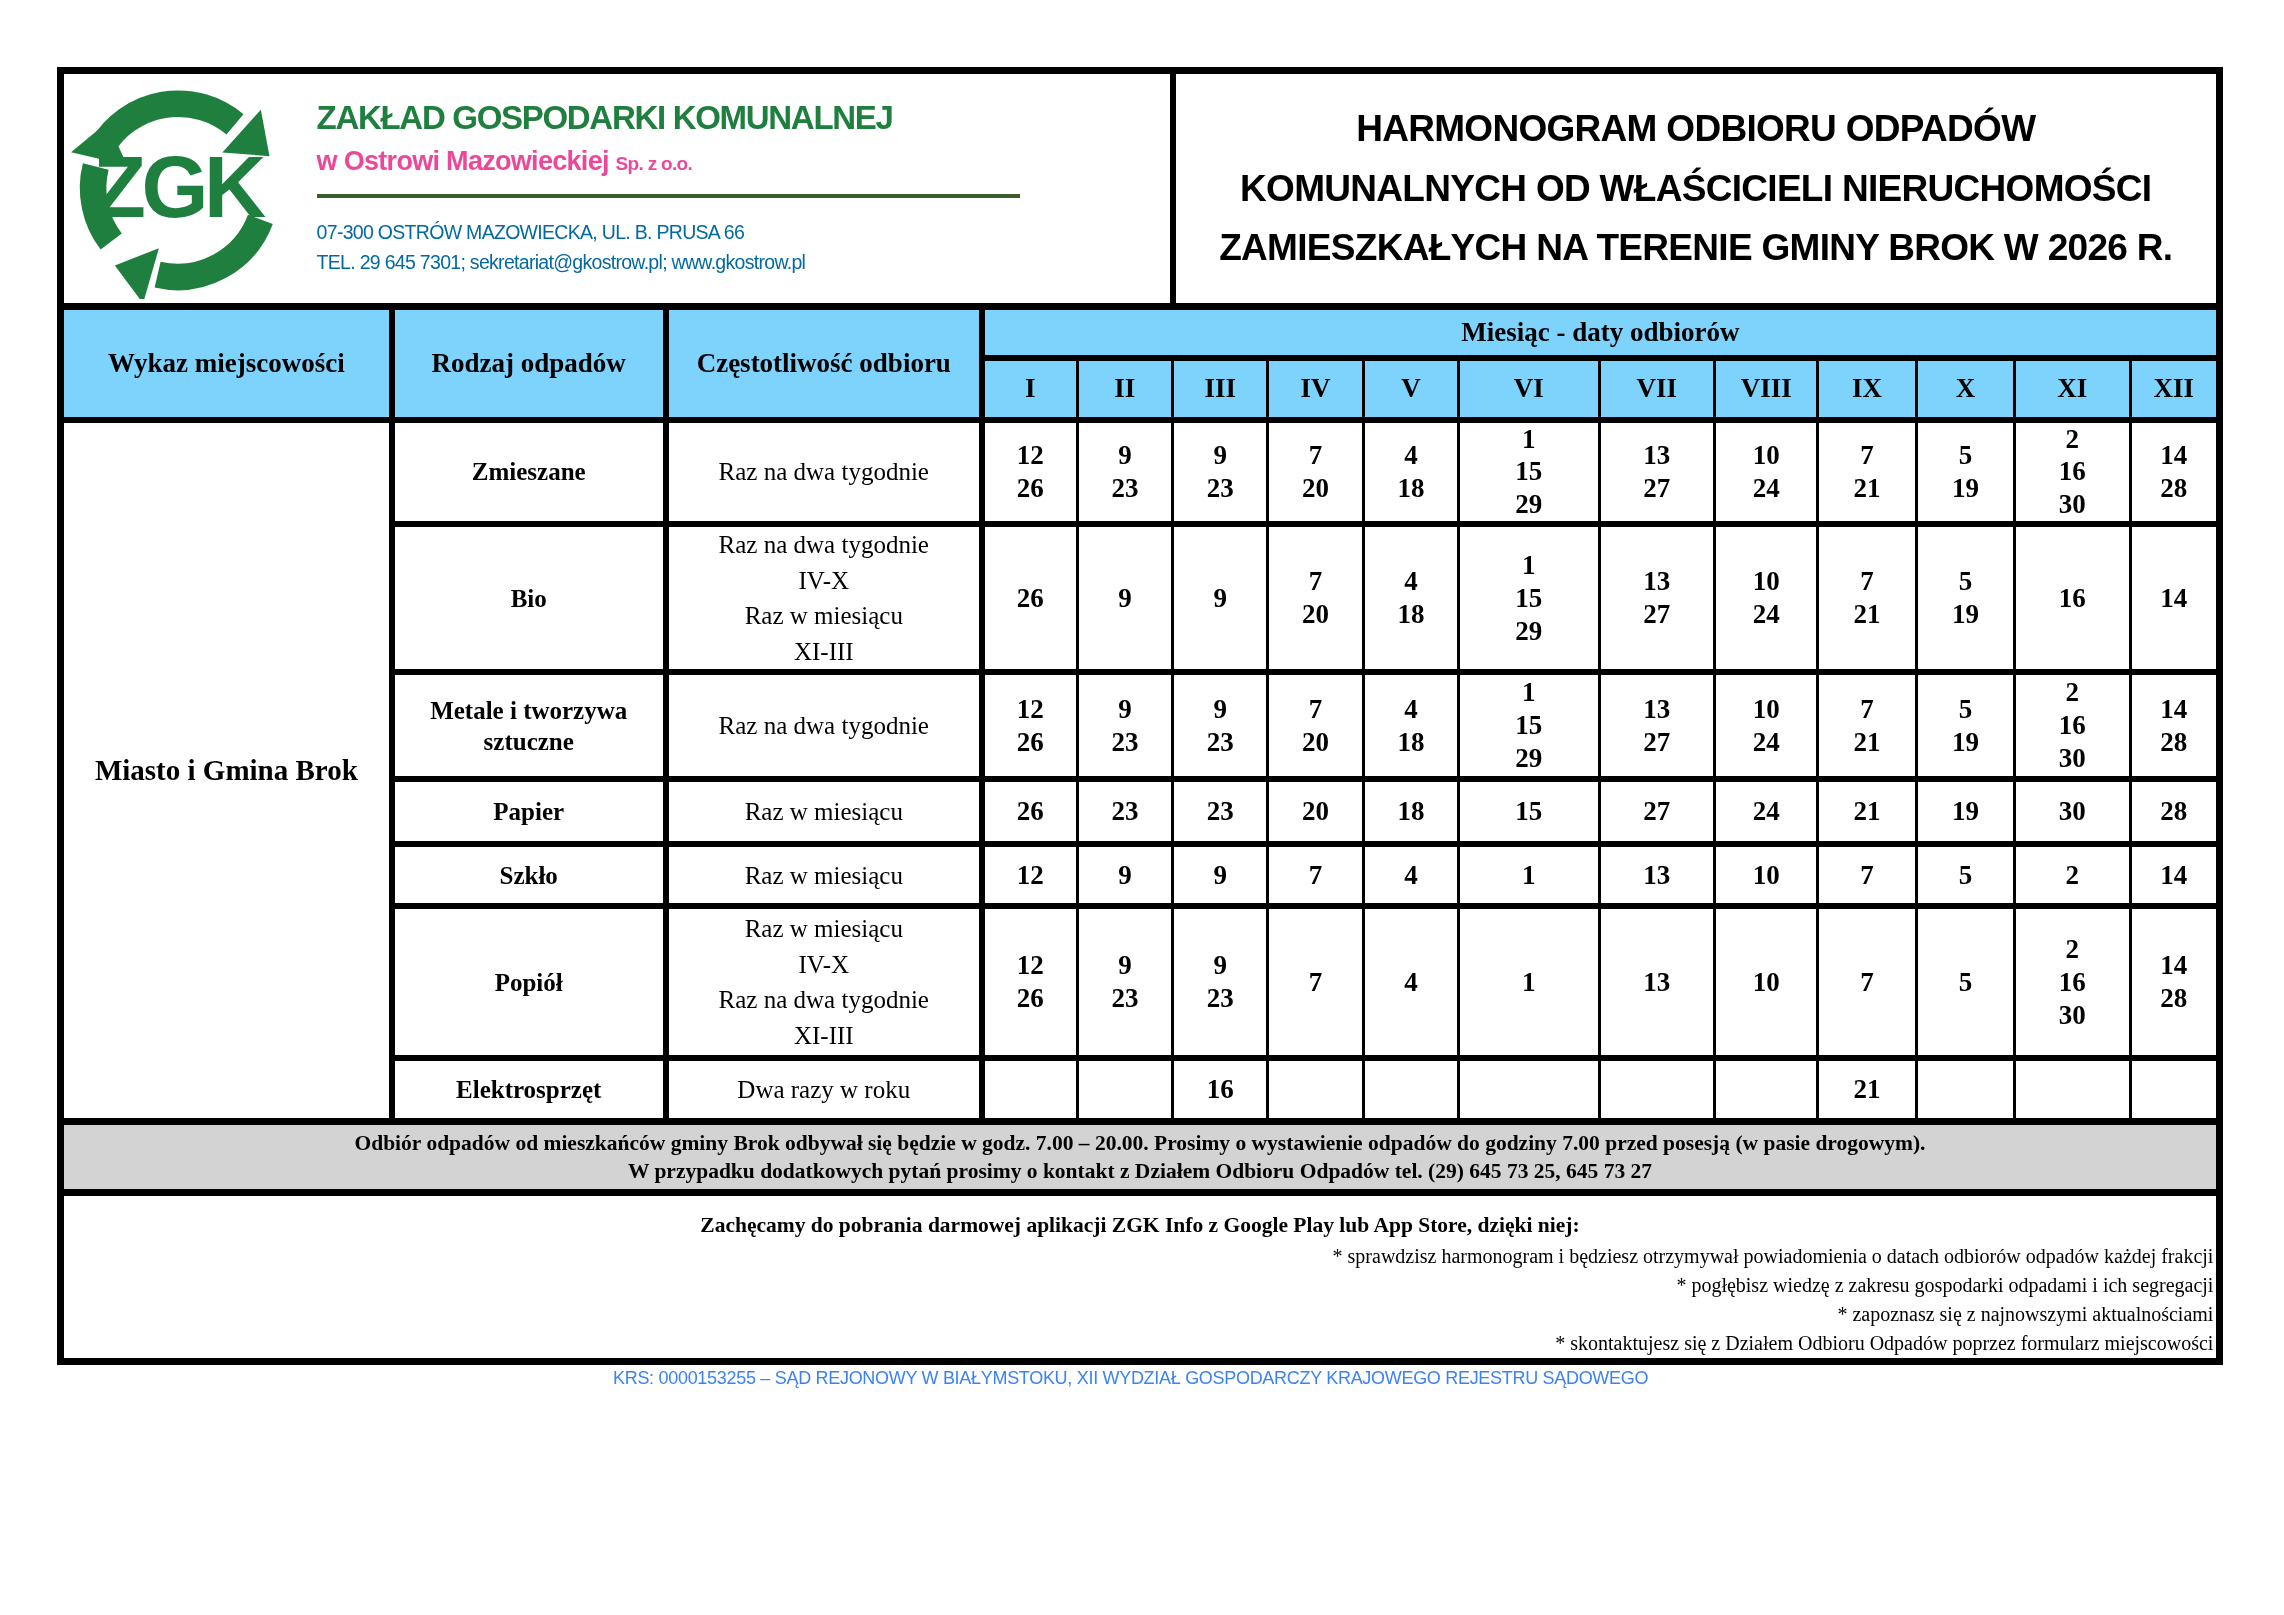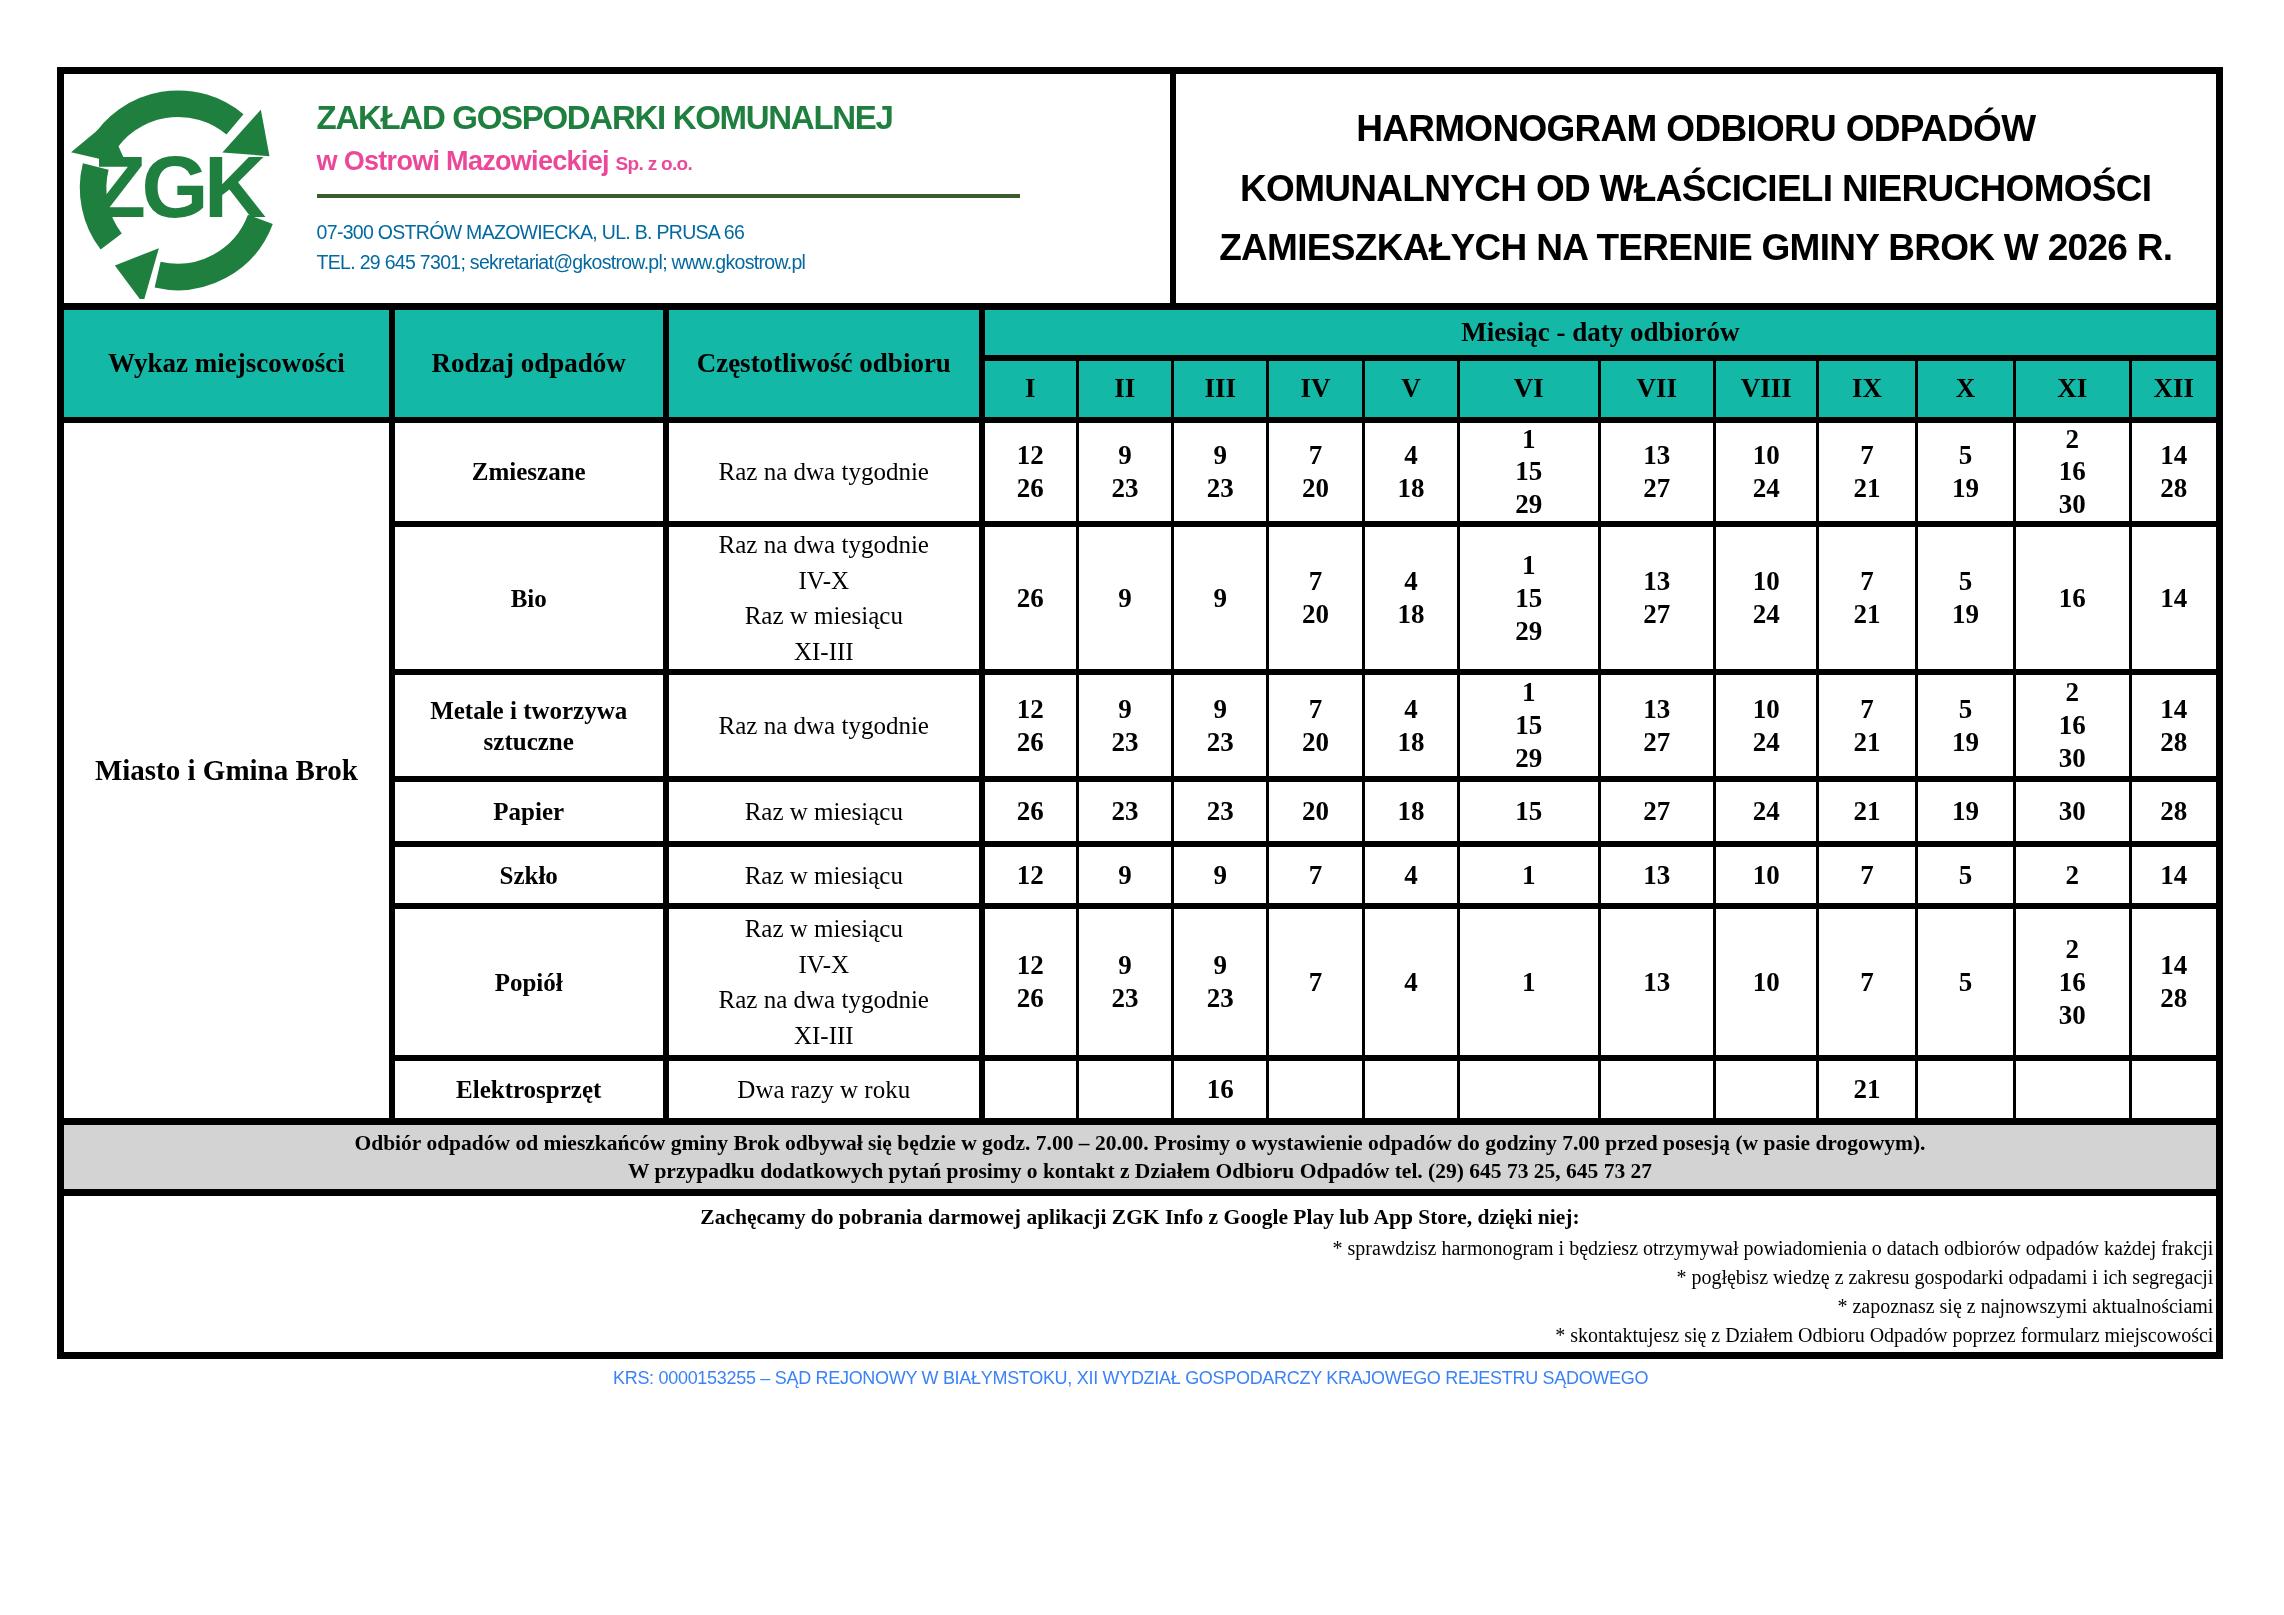--- a/index.html
+++ b/index.html
@@ -32,21 +32,21 @@
   .green-rule{height:3.3px;background:#3a5c28;width:703px;margin:17px 0 19.5px 0;}
   .addr{font-family:"Liberation Sans",sans-serif;color:#0369a1;font-size:19.5px;letter-spacing:-0.7px;line-height:1.55;white-space:nowrap;}
   td.title-cell{vertical-align:middle;}
   .doc-title{
     font-family:"Liberation Sans",sans-serif;font-weight:bold;color:#000;
     font-size:37px;letter-spacing:-0.7px;line-height:1.62;
     white-space:pre-line;text-align:center;
   }
 
   
-  tr.head1 th, tr.head2 th{background:#14b8a6;font-weight:bold;}
+  tr.head1 th, tr.head2 th{background:#7dd3fc;font-weight:bold;}
   tr.head1{height:51px;}
   tr.head2{height:62px;}
   th.colhead{font-size:27px;}
   th.months-group{font-size:27px;}
   th.month{font-size:27px;vertical-align:bottom;padding-bottom:10.4px;}
 
   
   td.place{font-size:29px;font-weight:bold;}
   td.wtype{font-size:25px;font-weight:bold;line-height:1.25;}
   td.freq{font-size:25px;line-height:1.42;white-space:pre-line;}
@@ -54,21 +54,21 @@
   tr.r1{height:96px;} tr.r2{height:123px;} tr.r3{height:107px;}
   tr.r4{height:65px;} tr.r5{height:62px;}  tr.r6{height:152px;}
   tr.r7{height:63px;}
 
   
   tr.notes td{background:#d3d3d3;border-top-width:7.8px;border-bottom-width:7.8px;height:55px;padding:3.9px 13px;}
   .note-line{font-size:21.5px;font-weight:bold;line-height:1.32;text-align:center;}
 
   
   tr.app td{background:#fff;height:147px;vertical-align:top;padding-top:9px;}
-  .app-heading{font-size:21.5px;font-weight:bold;text-align:center;margin-bottom:3.9px;}
+  .app-heading{font-size:21.5px;font-weight:bold;text-align:center;margin-bottom:3.9px;margin-top:8px;}
   .app-bullet{font-size:20px;text-align:right;line-height:1.45;}
 
   
   .footer{
     position:absolute;left:613px;top:1364px;
     font-family:"Liberation Sans",sans-serif;font-size:18px;letter-spacing:-0.3px;
     line-height:1.6;color:#3b82f6;text-align:left;white-space:nowrap;
   }
 </style>
 </head>

